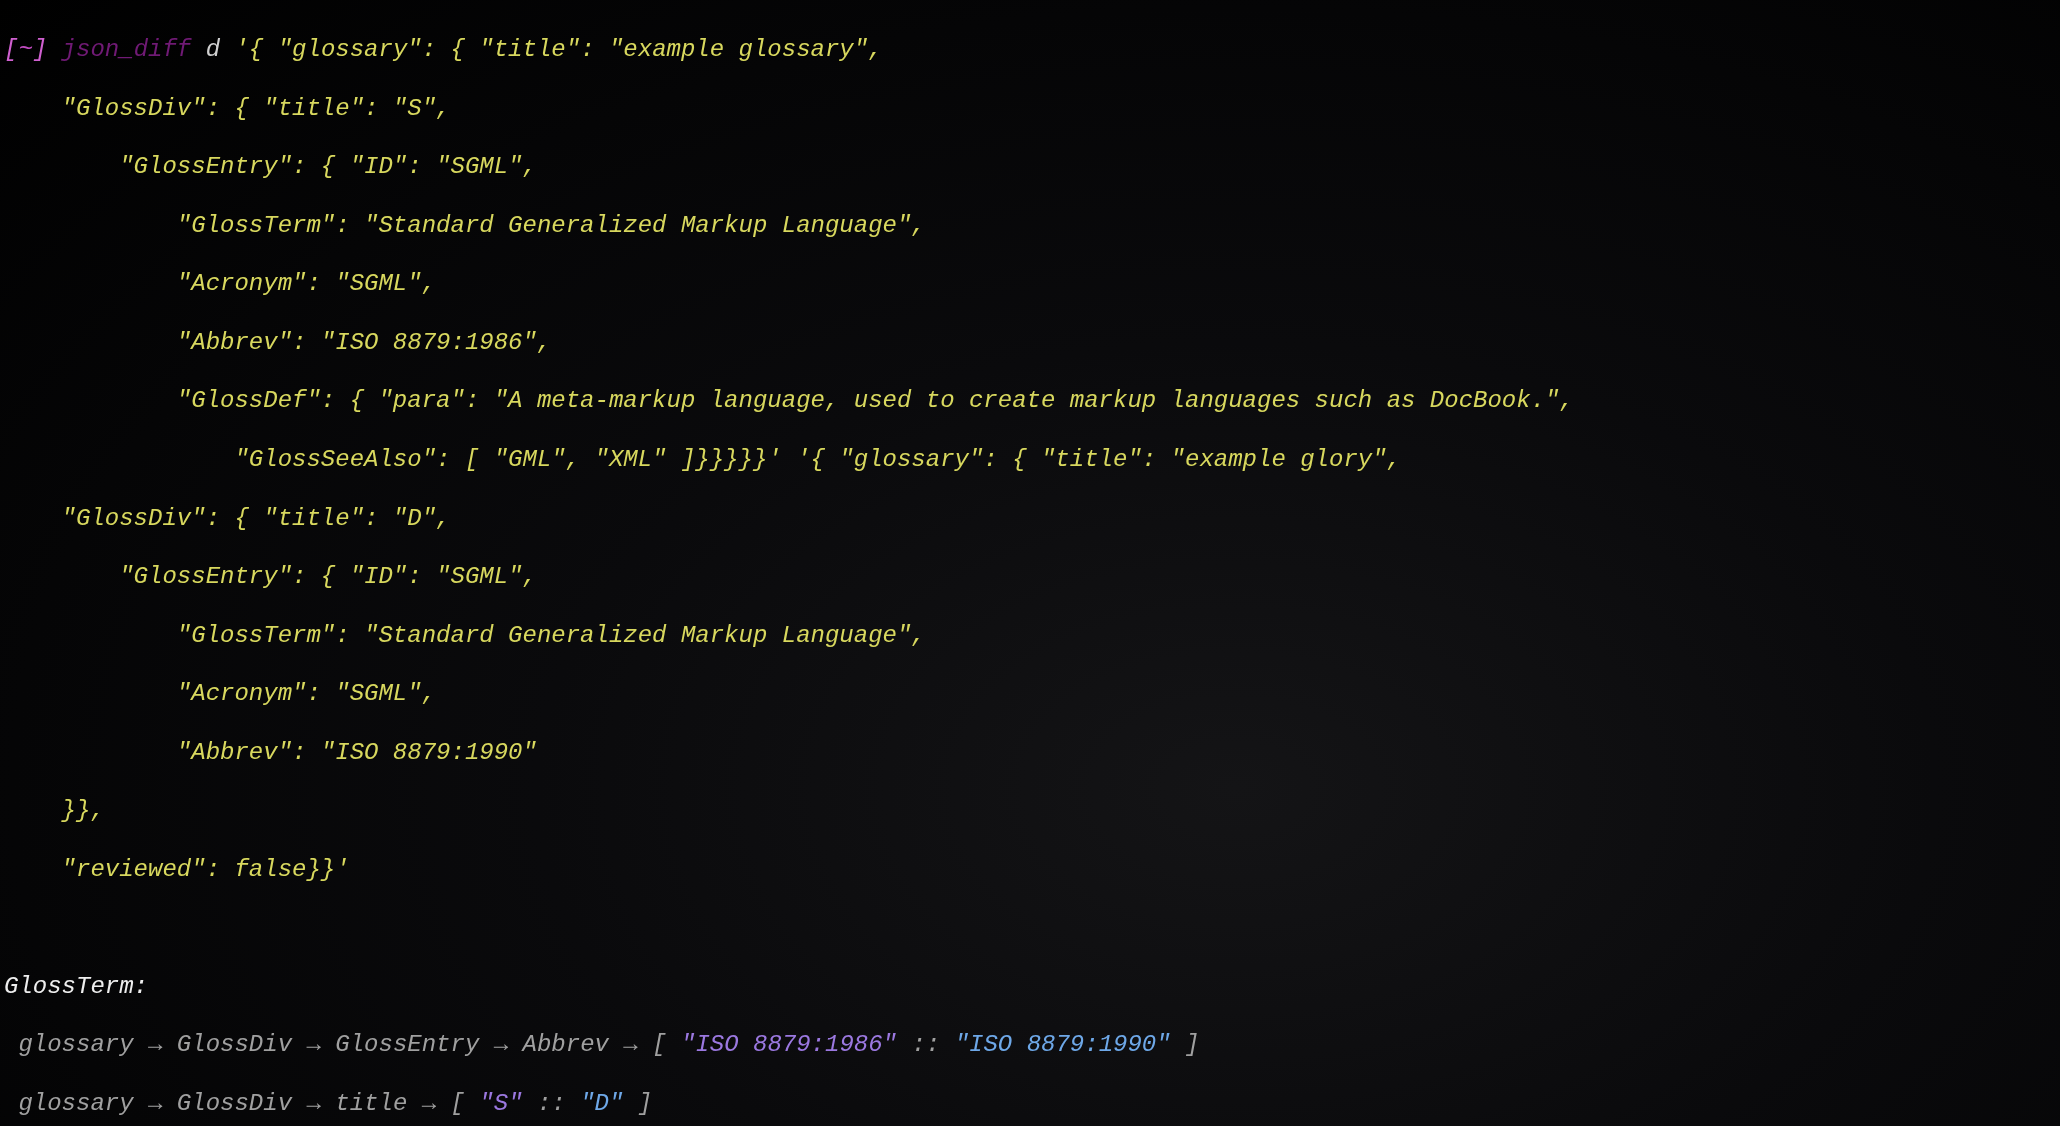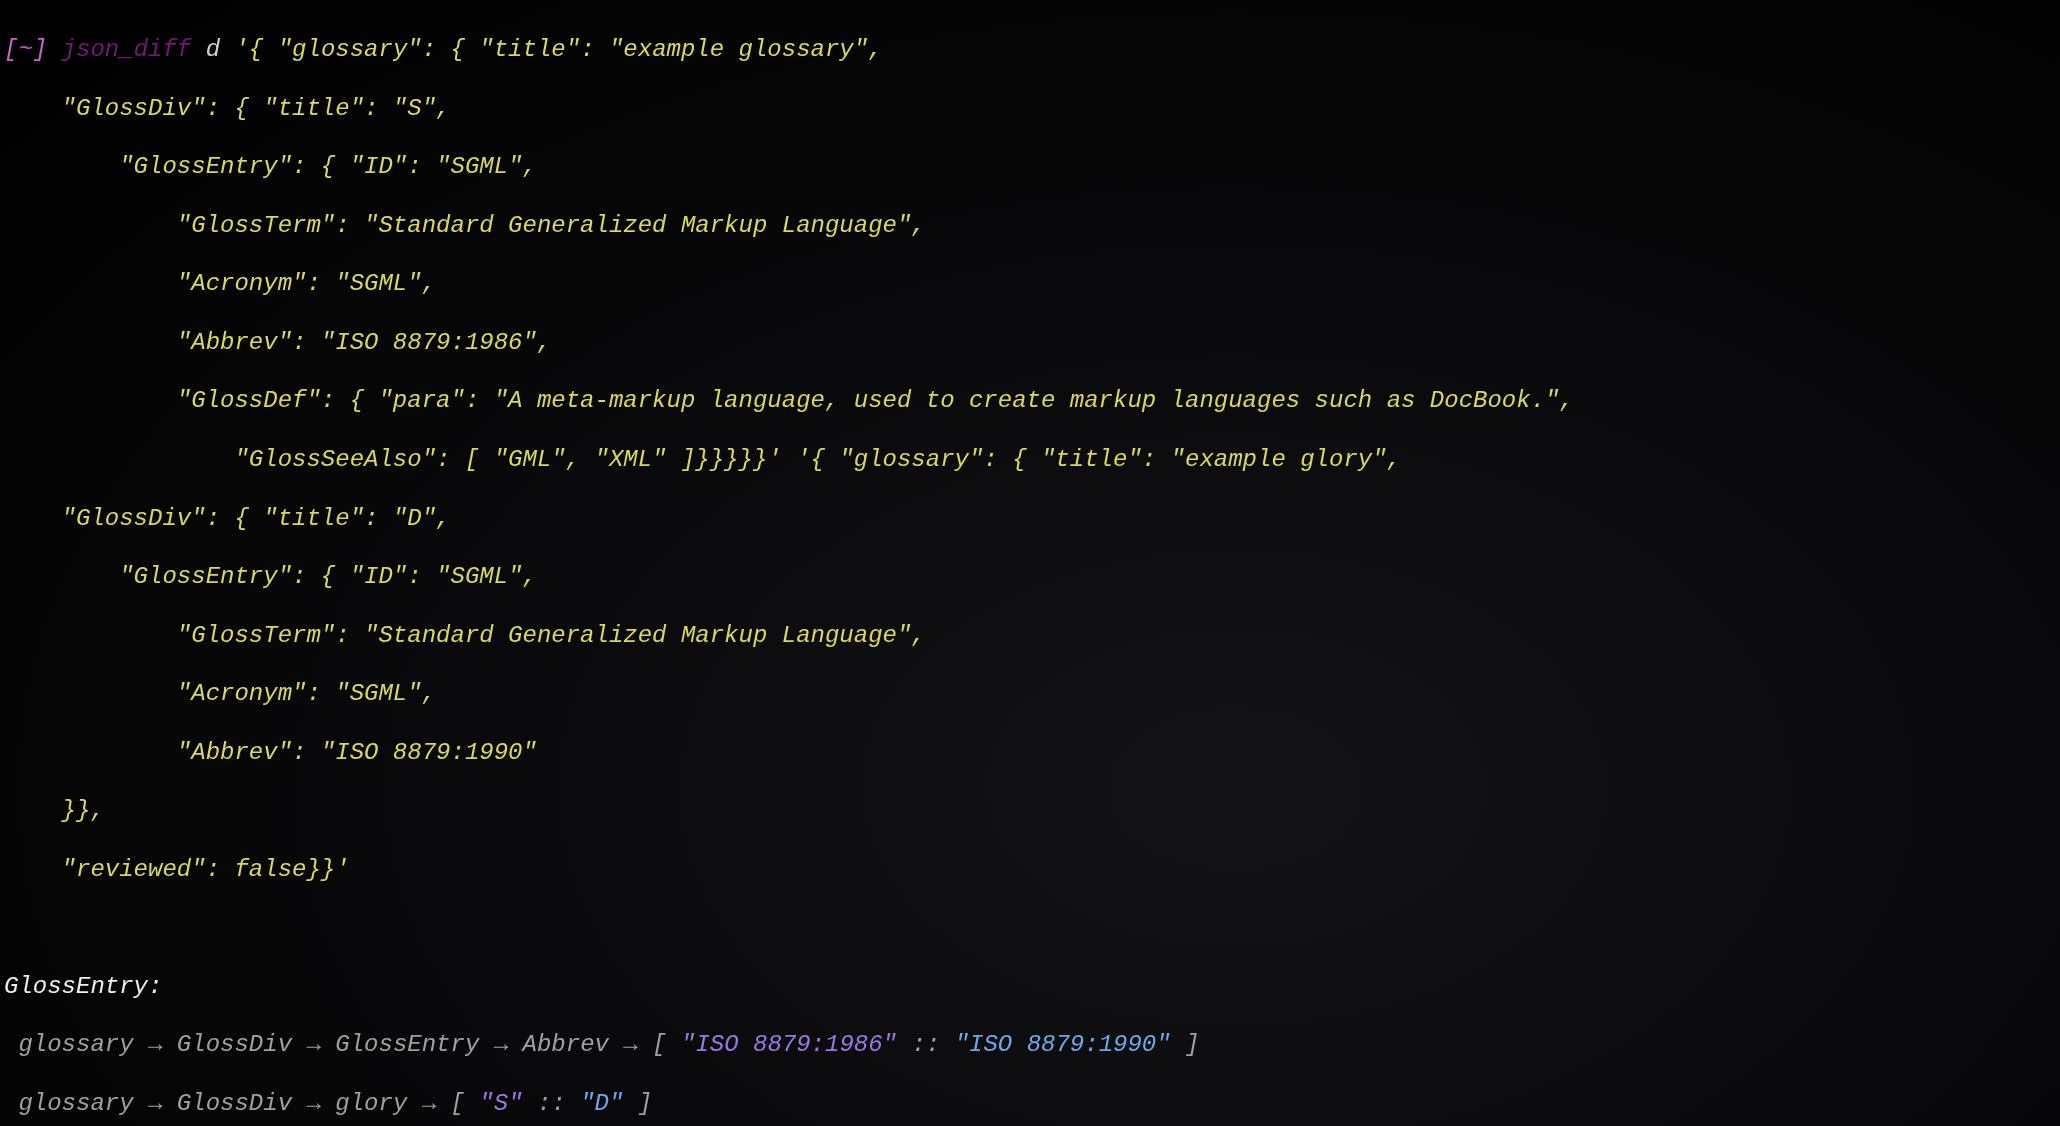--- a/index.html
+++ b/index.html
@@ -44,23 +44,23 @@
 <span class="line jsonarg">            "GlossDef": { "para": "A meta-markup language, used to create markup languages such as DocBook.",</span>
 <span class="line jsonarg">                "GlossSeeAlso": [ "GML", "XML" ]}}}}}' '{ "glossary": { "title": "example glory",</span>
 <span class="line jsonarg">    "GlossDiv": { "title": "D",</span>
 <span class="line jsonarg">        "GlossEntry": { "ID": "SGML",</span>
 <span class="line jsonarg">            "GlossTerm": "Standard Generalized Markup Language",</span>
 <span class="line jsonarg">            "Acronym": "SGML",</span>
 <span class="line jsonarg">            "Abbrev": "ISO 8879:1990"</span>
 <span class="line jsonarg">    }},</span>
 <span class="line jsonarg">    "reviewed": false}}'</span>
 <span class="line"> </span>
-<span class="line white">GlossEntry:</span>
+<span class="line white">GlossTerm:</span>
 <span class="line"> <span class="gray">glossary</span><span class="arrow"> → </span><span class="gray">GlossDiv</span><span class="arrow"> → </span><span class="gray">GlossEntry</span><span class="arrow"> → </span><span class="gray">Abbrev</span><span class="arrow"> → </span><span class="gray">[ </span><span class="purple">"ISO 8879:1986"</span><span class="gray"> :: </span><span class="blue">"ISO 8879:1990"</span><span class="gray"> ]</span></span>
-<span class="line"> <span class="gray">glossary</span><span class="arrow"> → </span><span class="gray">GlossDiv</span><span class="arrow"> → </span><span class="gray">glory</span><span class="arrow"> → </span><span class="gray">[ </span><span class="purple">"S"</span><span class="gray"> :: </span><span class="blue">"D"</span><span class="gray"> ]</span></span>
+<span class="line"> <span class="gray">glossary</span><span class="arrow"> → </span><span class="gray">GlossDiv</span><span class="arrow"> → </span><span class="gray">title</span><span class="arrow"> → </span><span class="gray">[ </span><span class="purple">"S"</span><span class="gray"> :: </span><span class="blue">"D"</span><span class="gray"> ]</span></span>
 
 
 
 
 
 
 
 
 </div>
 

